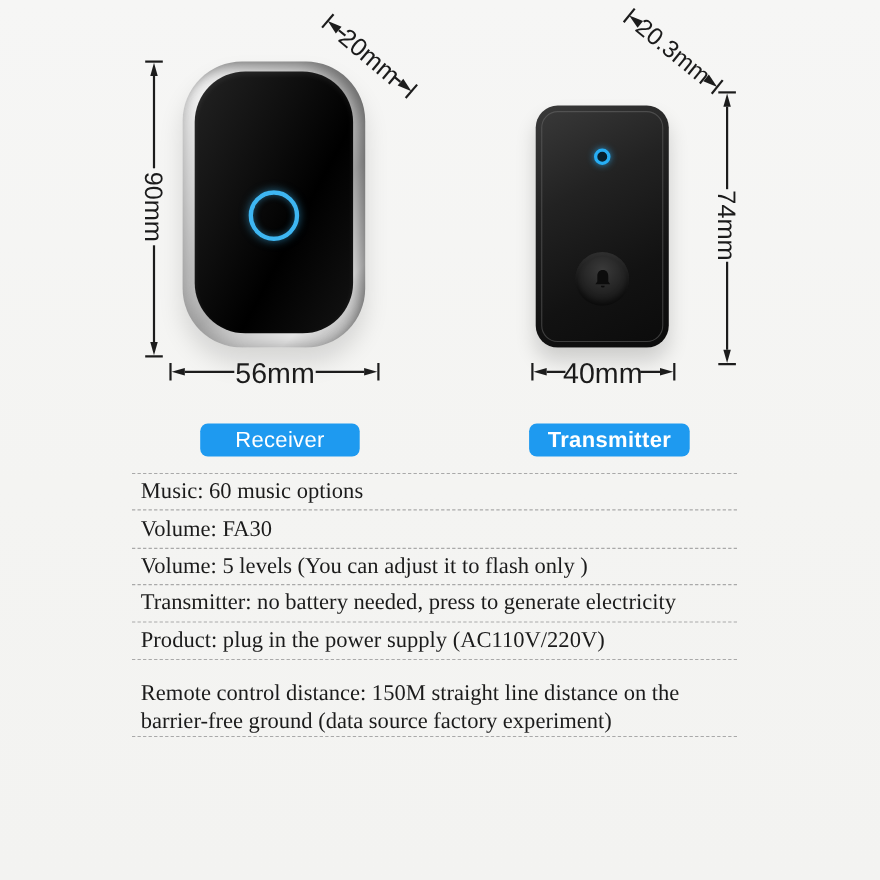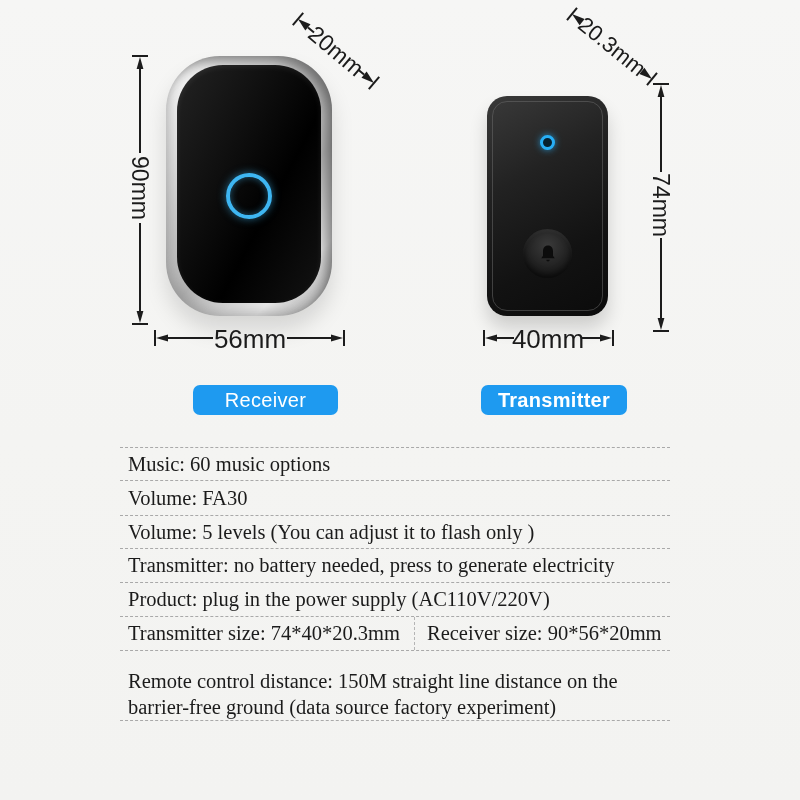--- a/index.html
+++ b/index.html
@@ -55,25 +55,25 @@
     background:radial-gradient(circle at 50% 34%, #3a3a3a 0%, #242424 48%, #141414 80%);
     box-shadow:inset 0 -3px 6px rgba(0,0,0,.55), inset 0 2px 3px rgba(255,255,255,.06);
     display:flex;align-items:center;justify-content:center;
   }
   
   .chip{
     position:absolute;top:385px;height:30px;border-radius:7px;background:#1e9af0;
     color:#fff;font-size:20px;font-weight:500;letter-spacing:.3px;
     display:flex;align-items:center;justify-content:center;
   }
-  .chip.receiver{left:193px;width:145px;}
+  .chip.receiver{left:182px;width:145px;}
   .chip.transmitter{left:481px;width:146px;font-weight:bold;}
   
   .spec-table{
-    position:absolute;left:120px;top:447px;width:550px;
+    position:absolute;left:120px;top:430px;width:550px;
     border-top:1px dashed #a9a9a9;
     font-family:"Liberation Serif",serif;font-size:20.5px;color:#1b1b1b;
   }
   .spec-row{
     display:flex;align-items:center;box-sizing:border-box;
     border-bottom:1px dashed #a9a9a9;padding-left:8px;white-space:nowrap;
   }
   .spec-row.wrap{white-space:normal;align-items:flex-end;padding-top:4px;line-height:26px;}
   .spec-row .cell-left{
     display:flex;align-items:center;align-self:stretch;width:294px;
@@ -179,24 +179,18 @@
     </div>
     <div class="spec-row" style="height:33px">
       <span>Volume: 5 levels (You can adjust it to flash only )</span>
     </div>
     <div class="spec-row" style="height:34px">
       <span>Transmitter: no battery needed, press to generate electricity</span>
     </div>
     <div class="spec-row" style="height:34px">
       <span>Product: plug in the power supply (AC110V/220V)</span>
     </div>
-    <div class="spec-row" style="height:34px;padding-left:0">
-      <span class="cell-left">
-        <span style="padding-left:8px">Transmitter size: 74*40*20.3mm</span>
-      </span>
-      <span class="cell-right">Receiver size: 90*56*20mm</span>
-    </div>
     <div class="spec-row wrap" style="height:70px">
       <span>Remote control distance: 150M straight line distance on the barrier-free ground (data source factory experiment)</span>
     </div>
   </div>
 
 </div>
 
 </body></html>

